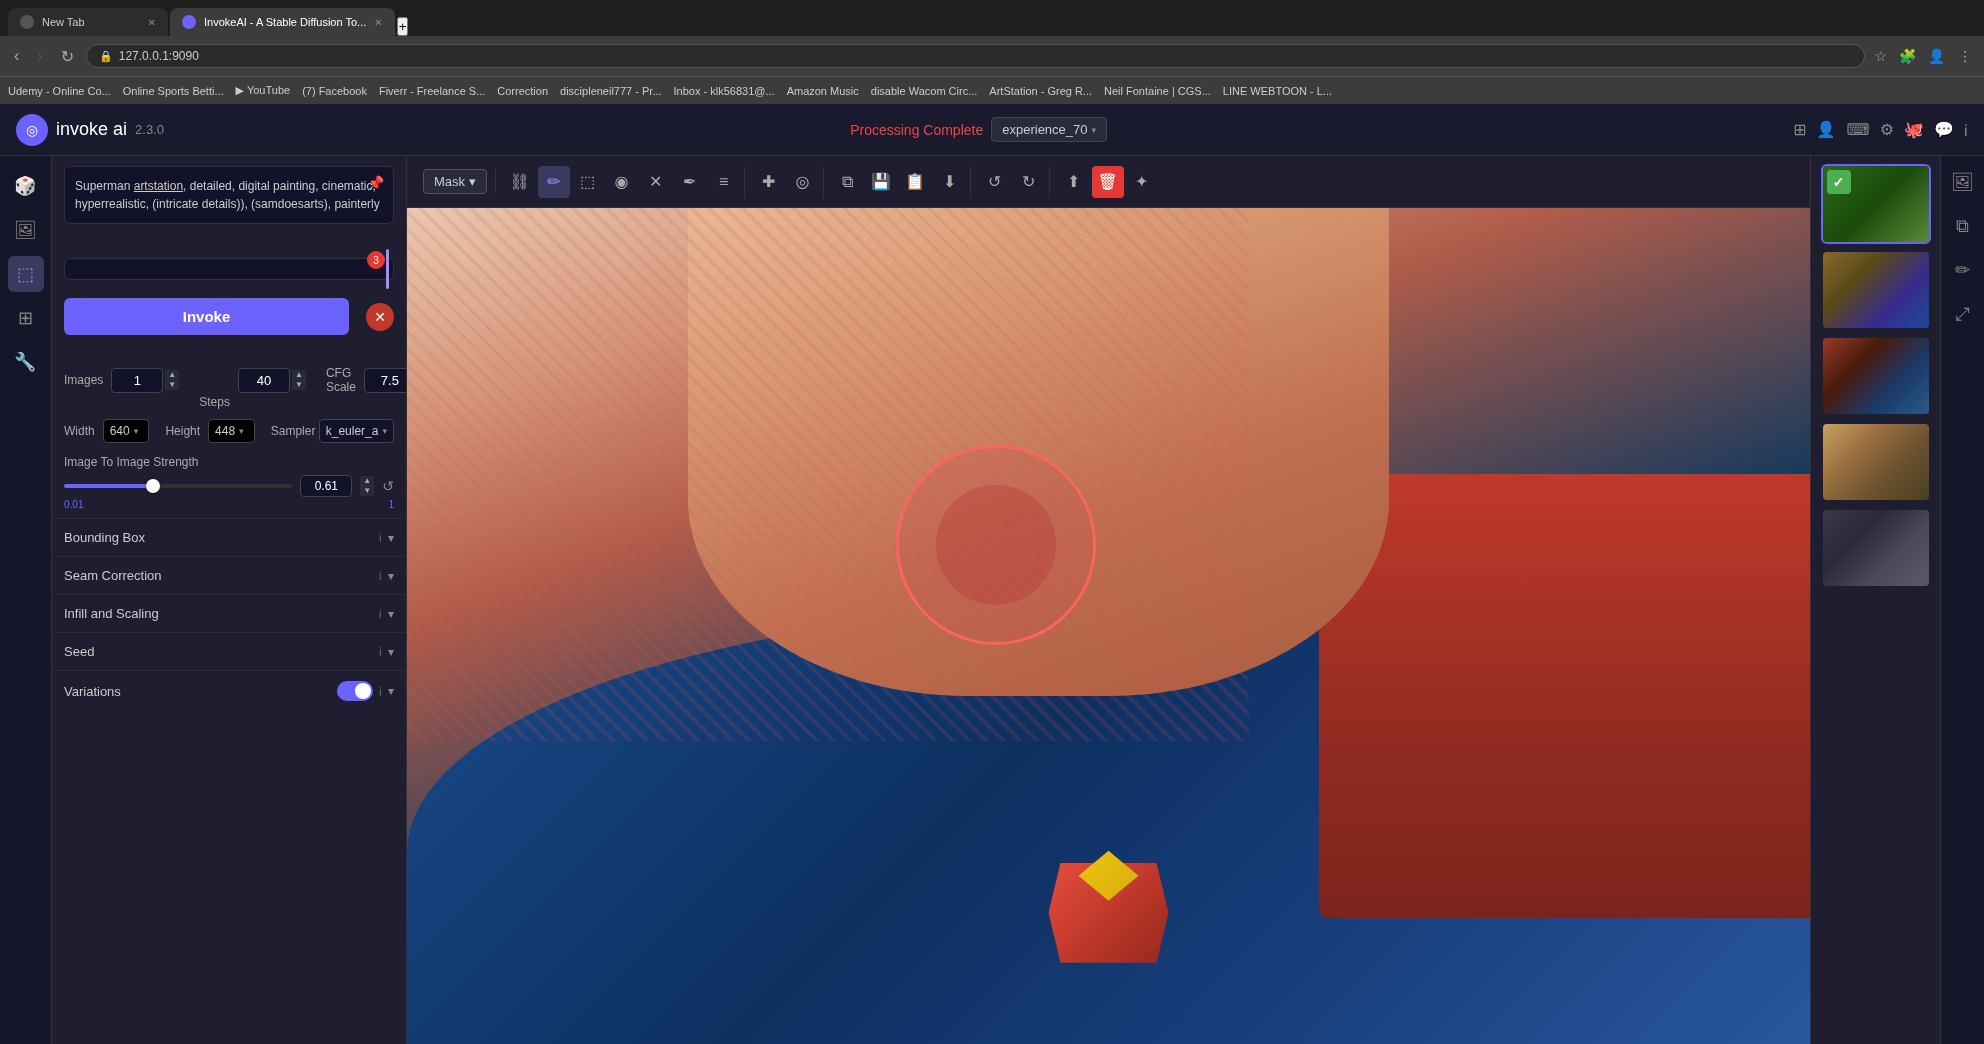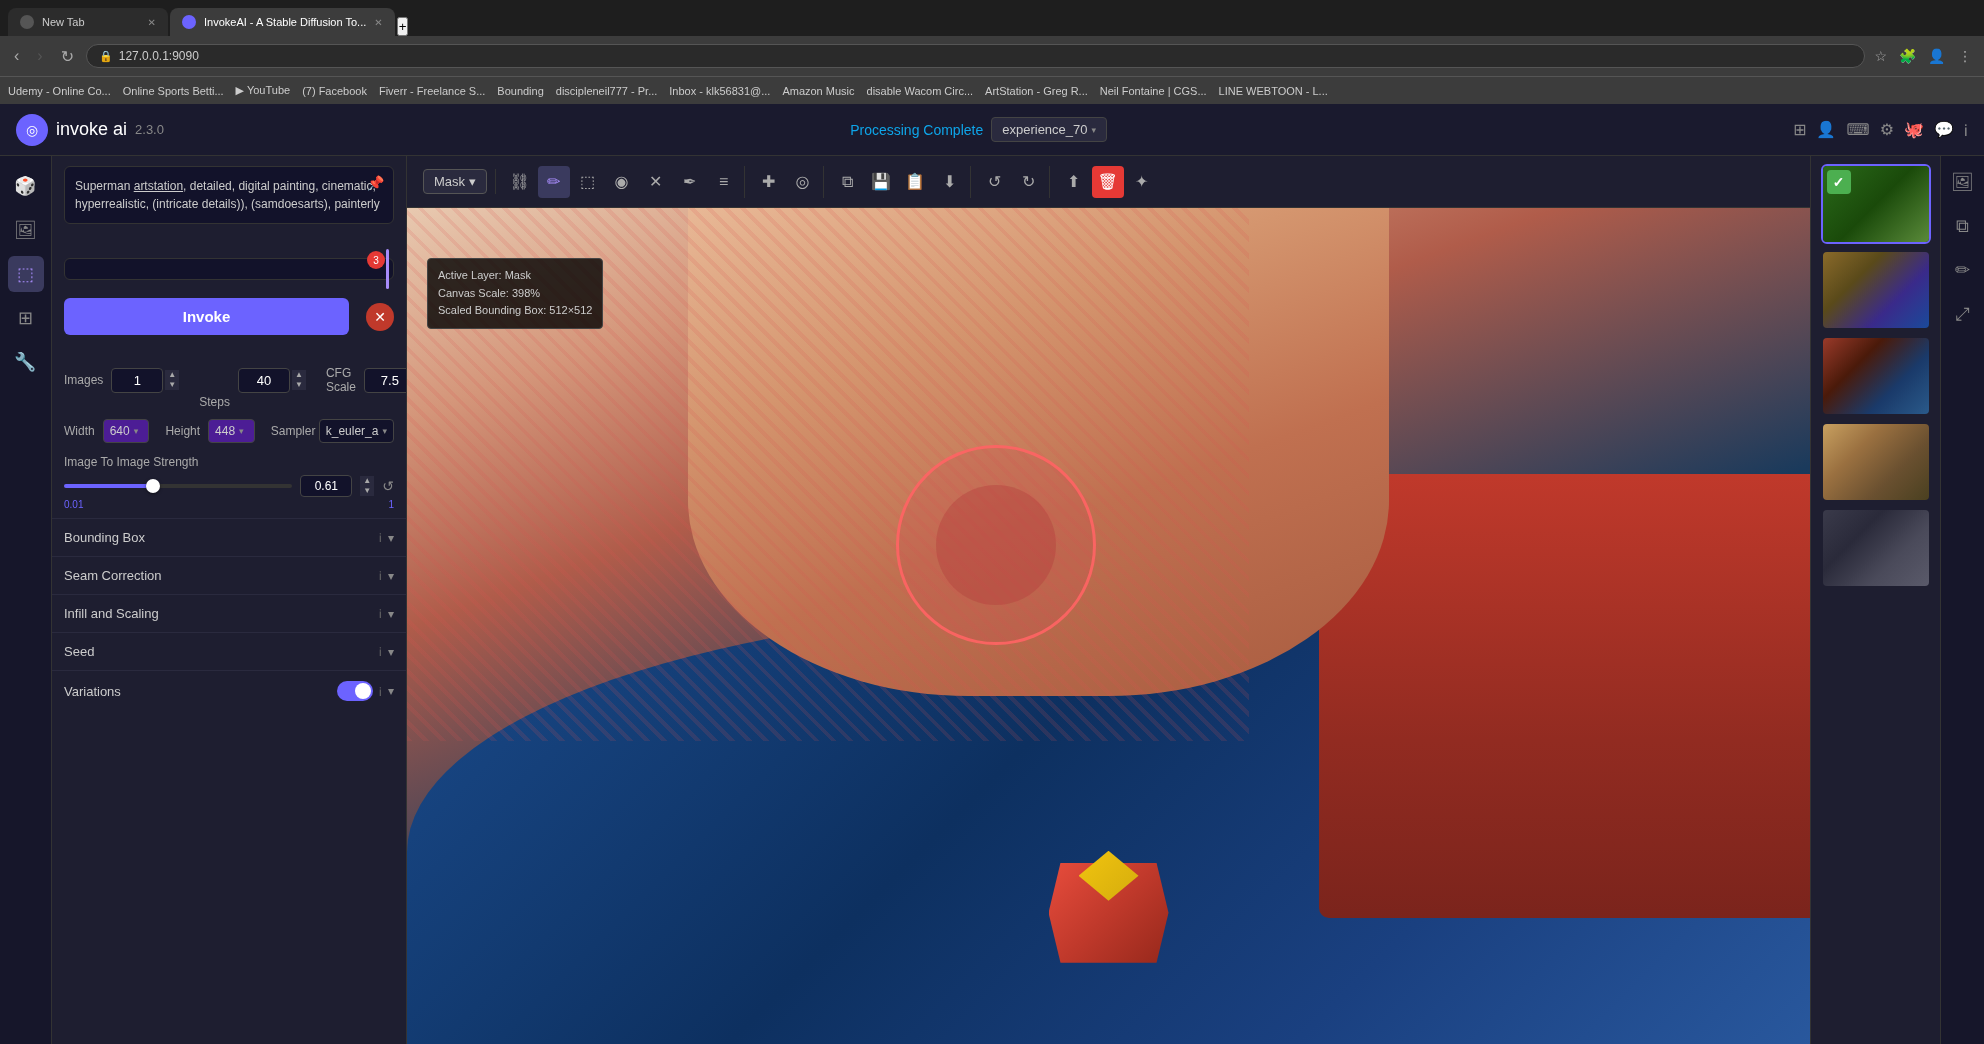--- a/index.html
+++ b/index.html
@@ -22,21 +22,21 @@
     
     .app-container { display: flex; height: calc(1044px - 104px); width: 100%; }
 
     
     .app-topbar { background: #1a1a2e; display: flex; align-items: center; padding: 0 16px; height: 52px; border-bottom: 1px solid #333; gap: 16px; }
     .app-logo { display: flex; align-items: center; gap: 8px; }
     .app-logo-circle { width: 32px; height: 32px; border-radius: 50%; background: #6c63ff; display: flex; align-items: center; justify-content: center; font-size: 16px; }
     .app-logo-text { font-size: 18px; color: #fff; font-weight: 300; }
     .app-logo-version { font-size: 13px; color: #888; }
     .app-topbar-center { flex: 1; display: flex; align-items: center; justify-content: center; gap: 8px; }
-    .status-complete { color: #0ea5e9; font-size: 14px; font-weight: 500; }
+    .status-complete { color: #ef4444; font-size: 14px; font-weight: 500; }
     .experience-dropdown { display: flex; align-items: center; gap: 4px; background: #2a2a3e; border: 1px solid #444; border-radius: 4px; padding: 4px 10px; font-size: 13px; color: #ccc; cursor: pointer; }
     .topbar-icons { display: flex; align-items: center; gap: 10px; }
     .topbar-icon { color: #888; font-size: 16px; cursor: pointer; }
 
     
     .left-sidebar-icons { width: 52px; background: #16162a; border-right: 1px solid #333; display: flex; flex-direction: column; align-items: center; padding: 12px 0; gap: 8px; flex-shrink: 0; }
     .sidebar-icon-btn { width: 36px; height: 36px; display: flex; align-items: center; justify-content: center; border-radius: 6px; cursor: pointer; color: #888; font-size: 18px; }
     .sidebar-icon-btn.active { background: #3a3a5e; color: #a78bfa; }
 
     
@@ -115,21 +115,21 @@
     .thumbnail { width: 110px; height: 80px; border-radius: 6px; overflow: hidden; cursor: pointer; border: 2px solid transparent; flex-shrink: 0; position: relative; }
     .thumbnail.selected { border-color: #6c63ff; }
     .thumb-checkmark { position: absolute; top: 4px; left: 4px; width: 24px; height: 24px; background: #4caf50; border-radius: 4px; display: flex; align-items: center; justify-content: center; color: #fff; font-size: 14px; font-weight: bold; }
 
     
     .right-icon-panel { width: 44px; background: #16162a; border-left: 1px solid #333; display: flex; flex-direction: column; align-items: center; padding: 8px 0; gap: 8px; flex-shrink: 0; }
 
     
     .wh-row { display: flex; align-items: center; gap: 8px; padding: 0 12px 8px; }
     .wh-label { font-size: 12px; color: #aaa; width: 40px; }
-    .wh-select { background: #4c1d95; border: 1px solid #444; border-radius: 4px; padding: 4px 6px; font-size: 12px; color: #ccc; display: flex; align-items: center; gap: 4px; cursor: pointer; width: 80px; }
+    .wh-select { background: #000000; border: 1px solid #444; border-radius: 4px; padding: 4px 6px; font-size: 12px; color: #ccc; display: flex; align-items: center; gap: 4px; cursor: pointer; width: 80px; }
     .wh-select-sampler { background: #12122a; border: 1px solid #444; border-radius: 4px; padding: 4px 6px; font-size: 12px; color: #ccc; display: flex; align-items: center; gap: 4px; cursor: pointer; width: 120px; }
     .caret { font-size: 9px; color: #888; }
   </style>
 </head>
 <body>
 
 <div>
   <div class="browser-tabs">
     <div class="browser-tab">
       <span class="tab-favicon" style="background:#555;"></span>
@@ -157,21 +157,21 @@
       <button class="nav-icon-btn">👤</button>
       <button class="nav-icon-btn">⋮</button>
     </div>
   </div>
   <div class="bookmarks-bar">
     <span class="bookmark-item">Udemy - Online Co...</span>
     <span class="bookmark-item">Online Sports Betti...</span>
     <span class="bookmark-item">▶ YouTube</span>
     <span class="bookmark-item">(7) Facebook</span>
     <span class="bookmark-item">Fiverr - Freelance S...</span>
-    <span class="bookmark-item">Bounding</span>
+    <span class="bookmark-item">Correction</span>
     <span class="bookmark-item">discipleneil777 - Pr...</span>
     <span class="bookmark-item">Inbox - klk56831@...</span>
     <span class="bookmark-item">Amazon Music</span>
     <span class="bookmark-item">disable Wacom Circ...</span>
     <span class="bookmark-item">ArtStation - Greg R...</span>
     <span class="bookmark-item">Neil Fontaine | CGS...</span>
     <span class="bookmark-item">LINE WEBTOON - L...</span>
   </div>
 </div>
 
@@ -399,25 +399,20 @@
         <div style="position:absolute;bottom:15%;left:50%;transform:translateX(-50%);width:120px;height:100px;background:linear-gradient(135deg, #e74c3c 0%, #c0392b 50%, #96281b 100%);clip-path:polygon(10% 0%, 90% 0%, 100% 50%, 90% 100%, 10% 100%, 0% 50%);"></div>
 
         <div style="position:absolute;bottom:22%;left:50%;transform:translateX(-50%);width:60px;height:50px;background:linear-gradient(135deg, #f1c40f, #d4ac0d);clip-path:polygon(50% 0%, 100% 50%, 50% 100%, 0% 50%);"></div>
 
         <div style="position:absolute;top:0;left:0;right:40%;height:60%;background:repeating-linear-gradient(45deg, rgba(220,80,80,0.15) 0px, rgba(220,80,80,0.15) 4px, transparent 4px, transparent 12px);"></div>
 
         <div style="position:absolute;top:38%;left:42%;width:200px;height:200px;border:3px solid rgba(255,100,100,0.9);border-radius:50%;background:rgba(200,80,80,0.25);transform:translate(-50%,-50%);"></div>
 
         <div style="position:absolute;top:38%;left:42%;width:120px;height:120px;background:rgba(180,60,60,0.4);border-radius:50%;transform:translate(-50%,-50%);"></div>
 
-        <div class="canvas-tooltip">
-          <div>Active Layer: Mask</div>
-          <div>Canvas Scale: 398%</div>
-          <div>Scaled Bounding Box: 512×512</div>
-        </div>
       </div>
     </div>
   </div>
 
   <div class="right-sidebar">
 
     <div class="thumbnail selected">
       <div style="width:100%;height:100%;background:linear-gradient(135deg,#2a6a1a,#1a4a0a,#5a8a3a);"></div>
       <div class="thumb-checkmark">✓</div>
     </div>

